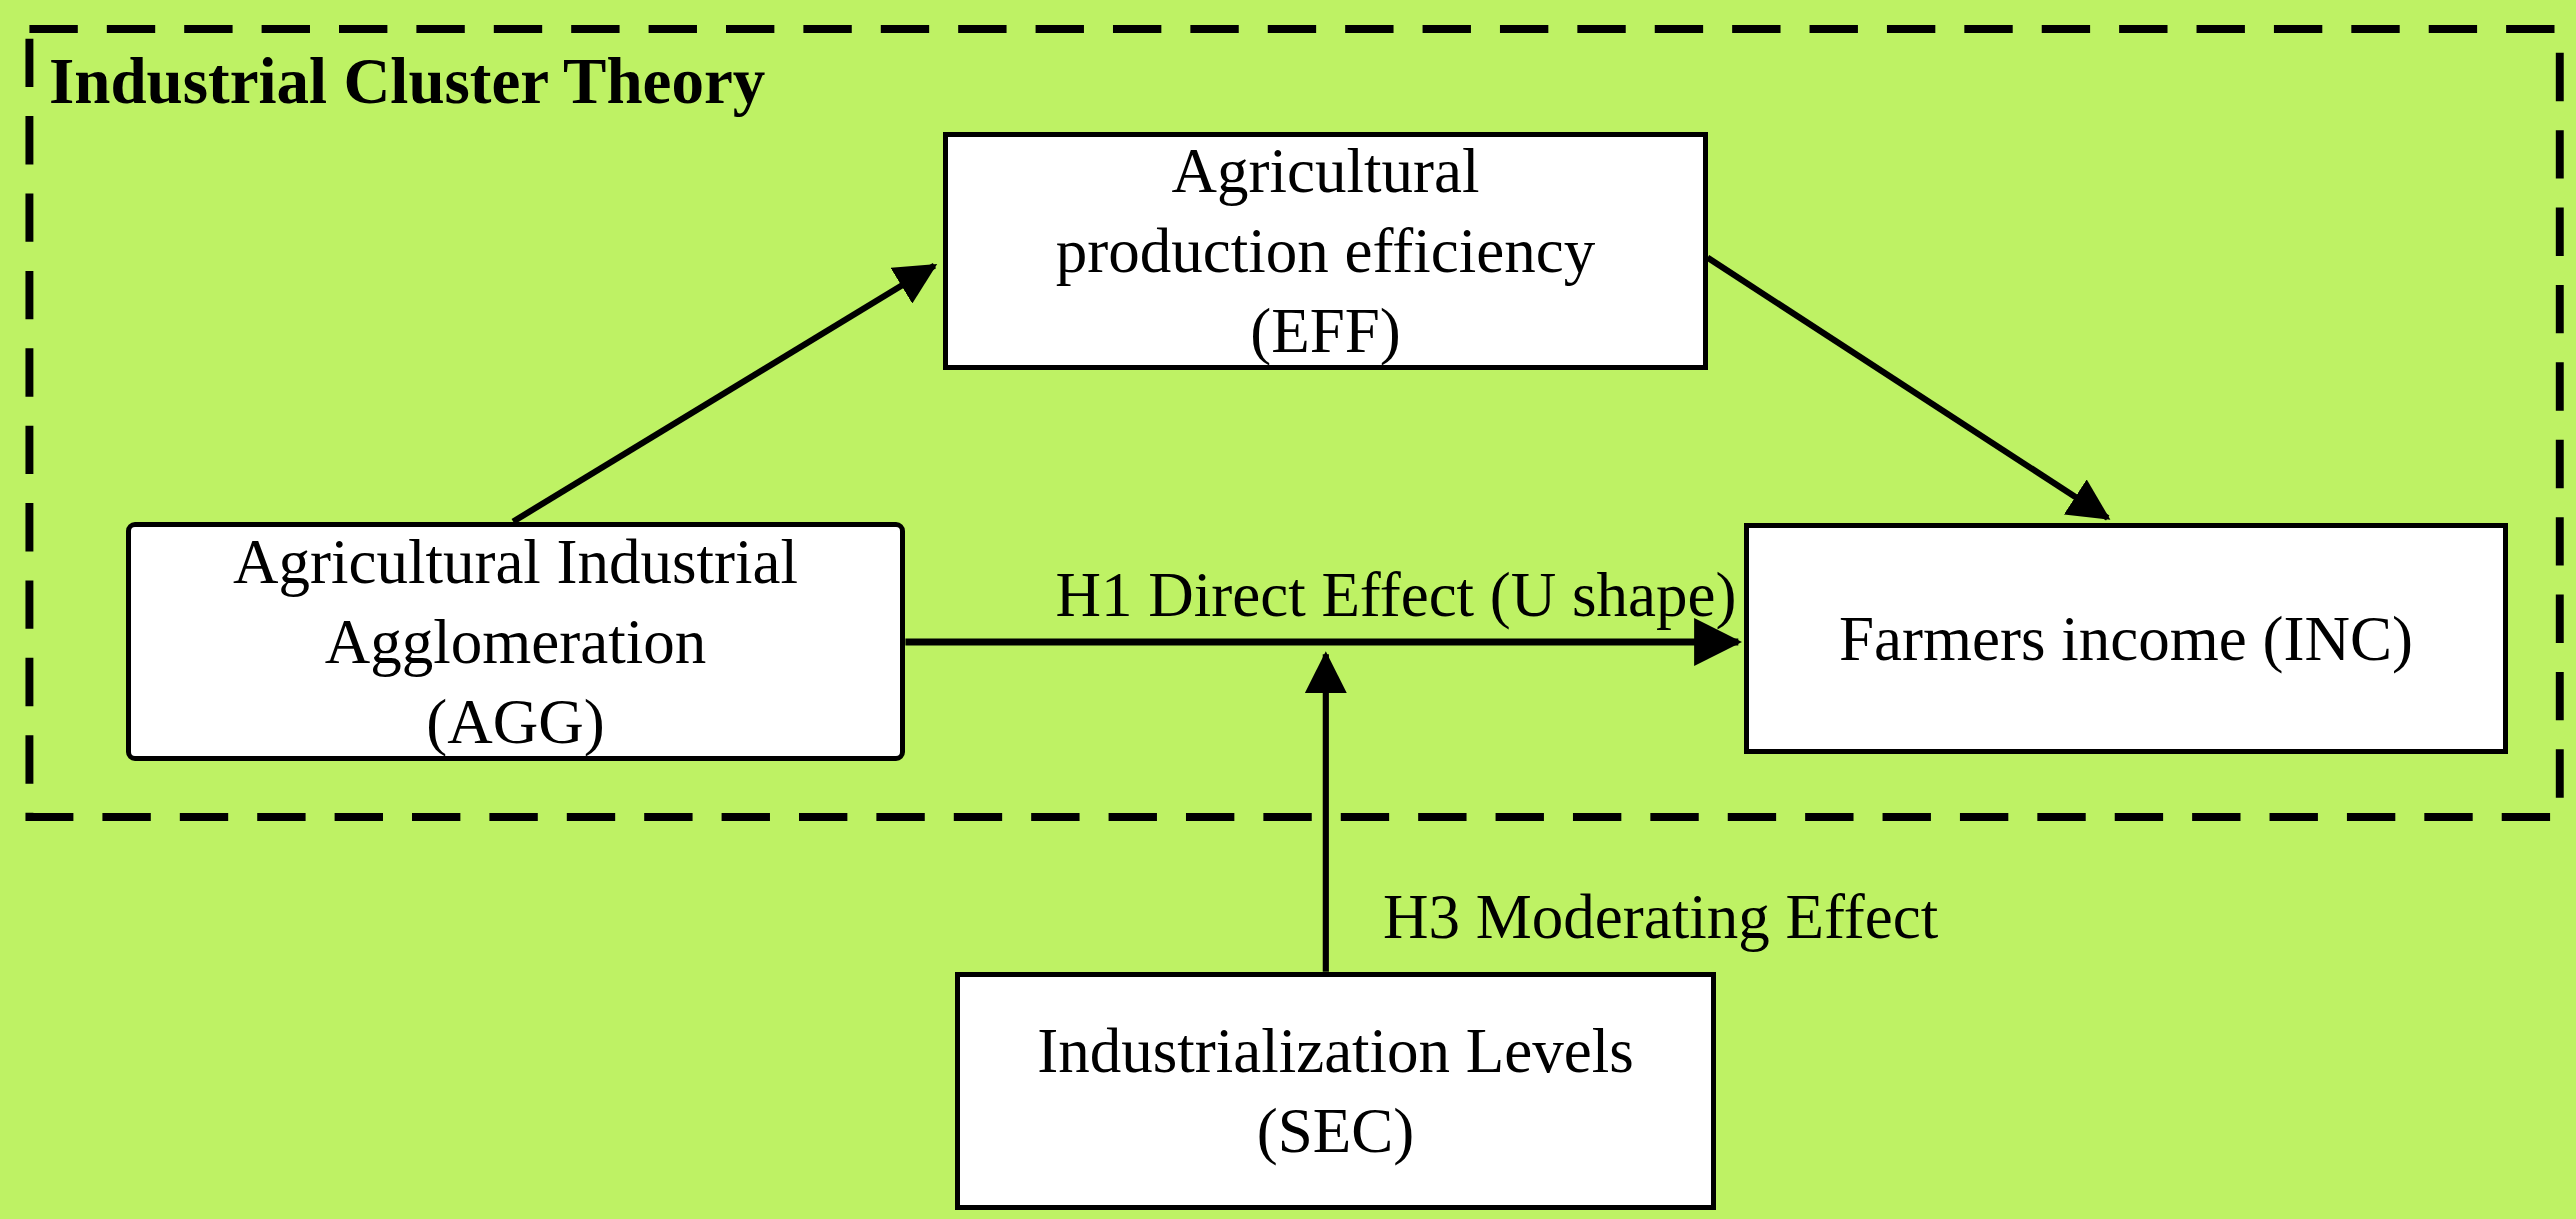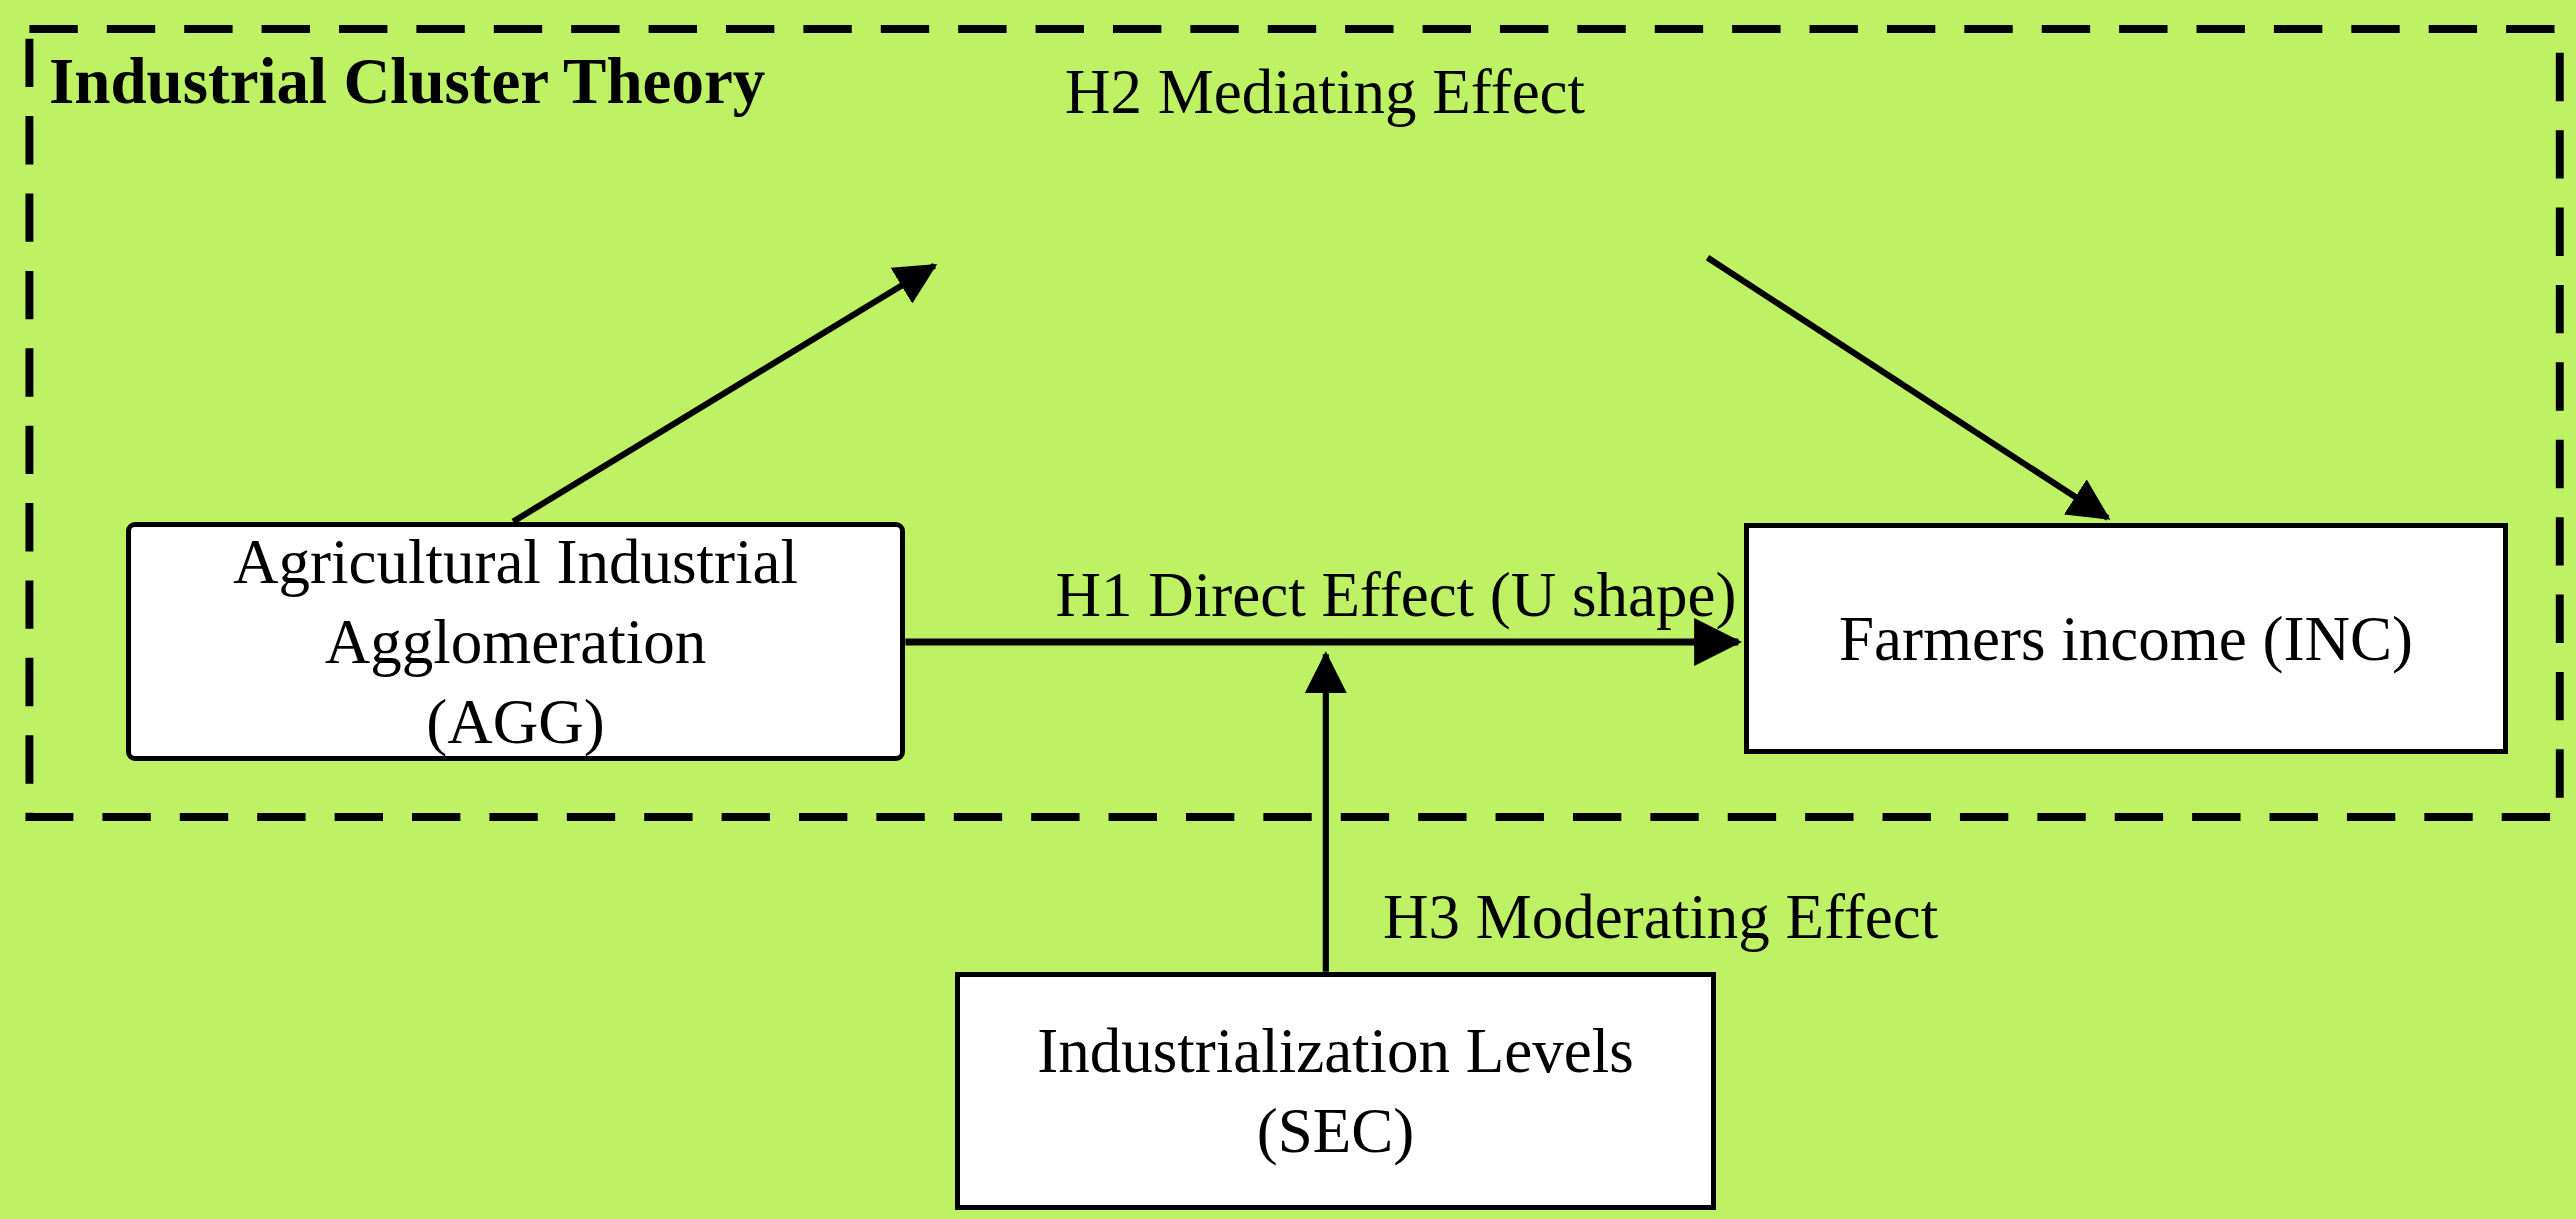--- a/index.html
+++ b/index.html
@@ -74,26 +74,30 @@
 
     <line x1="1941" y1="293" x2="2396" y2="589" stroke="#000000" stroke-width="7" marker-end="url(#arrowhead)"></line>
 
     <line x1="1029" y1="730" x2="1976" y2="730" stroke="#000000" stroke-width="8" marker-end="url(#arrowhead)"></line>
 
     <line x1="1507" y1="1105" x2="1507" y2="744" stroke="#000000" stroke-width="7" marker-end="url(#arrowhead)"></line>
   </svg>
 
   <div class="flabel frame-title">Industrial Cluster Theory</div>
 
-  <div class="flabel h2-label">H2 Mediating Effect</div>
 
   <div class="flabel h1-label">H1 Direct Effect (U shape)</div>
 
   <div class="flabel h3-label">H3 Moderating Effect</div>
 
+  <div class="node node-eff">
+    <span>Agricultural
+production efficiency
+(EFF)</span>
+  </div>
 
   <div class="node node-agg">
     <span>Agricultural Industrial
 Agglomeration
 (AGG)</span>
   </div>
 
   <div class="node node-inc">
     <span>Farmers income (INC)</span>
   </div>

